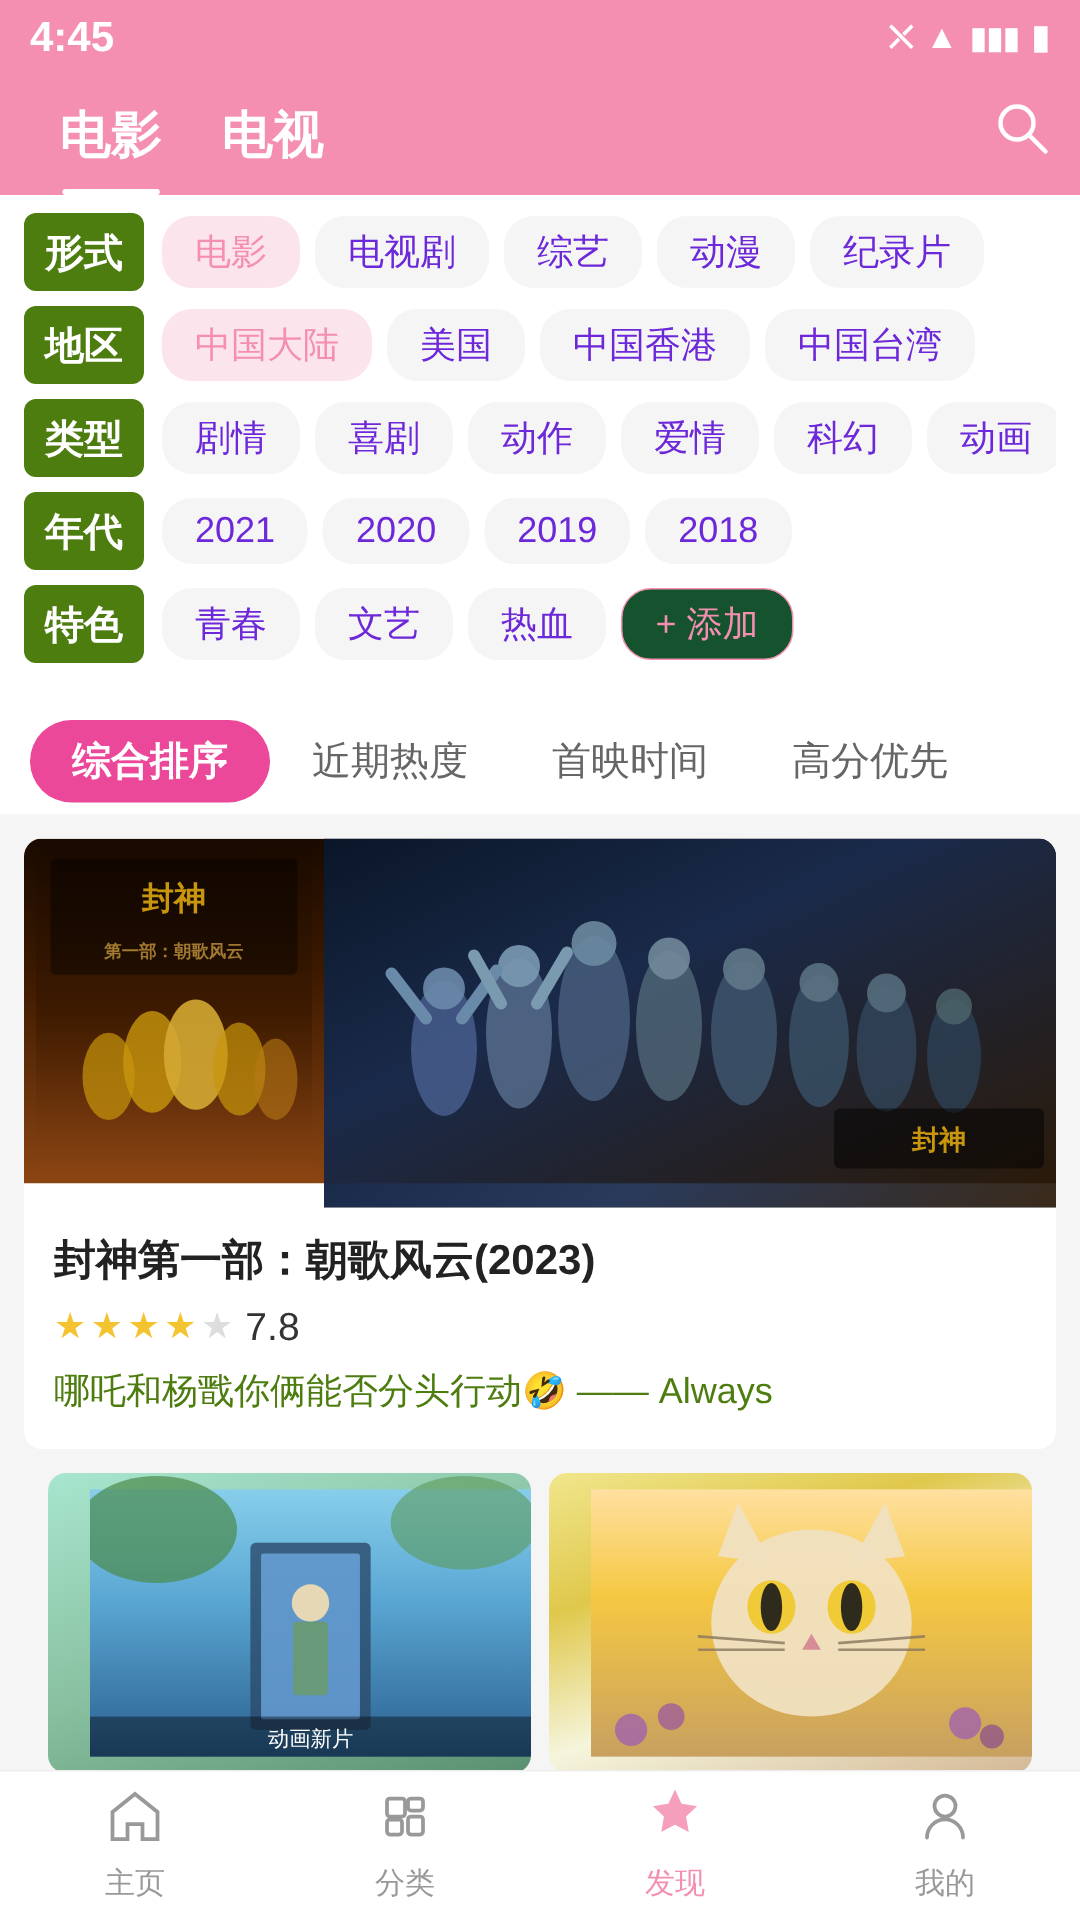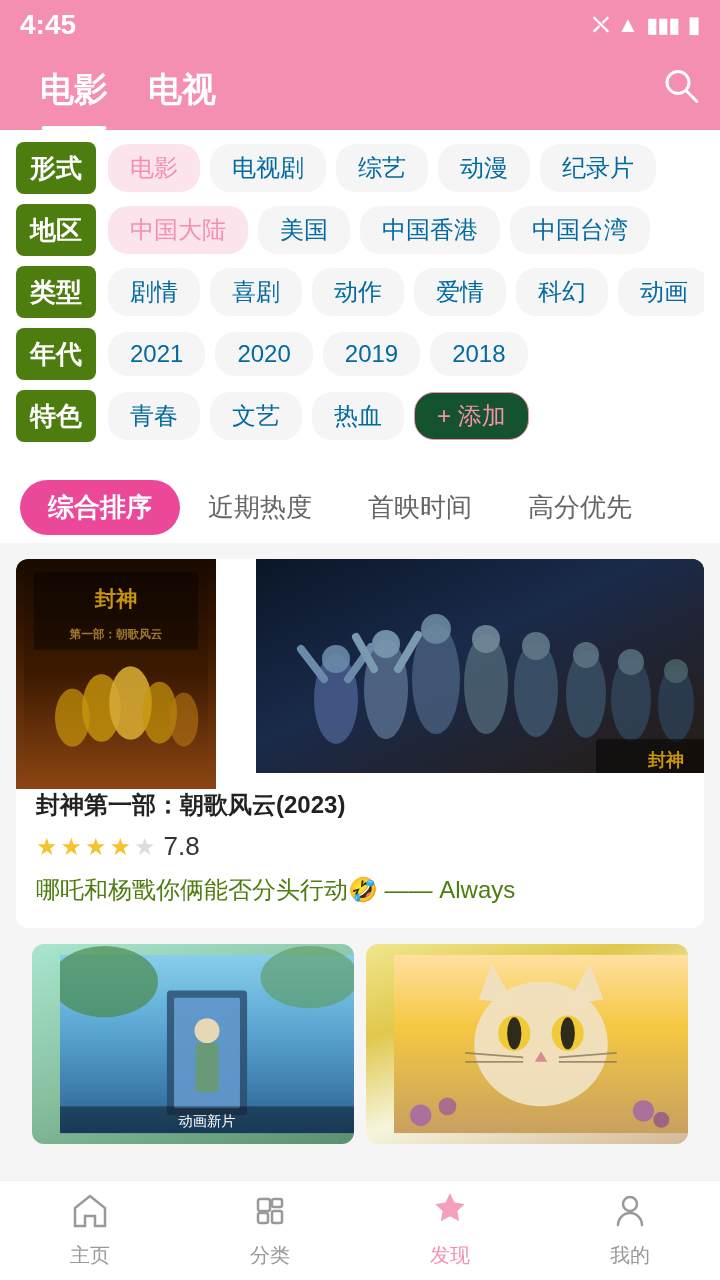--- a/index.html
+++ b/index.html
@@ -100,21 +100,21 @@
     }
     .filter-tags {
       display: flex;
       flex-wrap: nowrap;
       gap: 10px;
       overflow-x: auto;
       flex: 1;
     }
     .filter-tag {
       background: #f5f5f5;
-      color: #0369a1;
+      color: #6d28d9;
       border-radius: 20px;
       padding: 8px 22px;
       font-size: 24px;
       white-space: nowrap;
       cursor: pointer;
       border: none;
       flex-shrink: 0;
     }
     .filter-tag.selected {
       background: #fce4ec;
@@ -161,42 +161,41 @@
       background: #f5f5f5;
     }
     .movie-card {
       background: white;
       border-radius: 12px;
       margin-bottom: 16px;
       overflow: hidden;
     }
     .movie-images {
       display: flex;
-      height: 214px;
-      gap: 40px;
+      height: 246px;
     }
     .movie-poster {
       width: 200px;
       height: 230px;
       background: #888;
       flex-shrink: 0;
       overflow: hidden;
       position: relative;
     }
     .movie-banner {
       flex: 1;
       background: #555;
       overflow: hidden;
       position: relative;
     }
     .movie-info {
       padding: 16px 20px 20px;
     }
     .movie-title {
-      font-size: 24px;
+      font-size: 28px;
       font-weight: 600;
       color: #222;
       margin-bottom: 10px;
     }
     .movie-rating {
       display: flex;
       align-items: center;
       gap: 8px;
       margin-bottom: 10px;
     }

